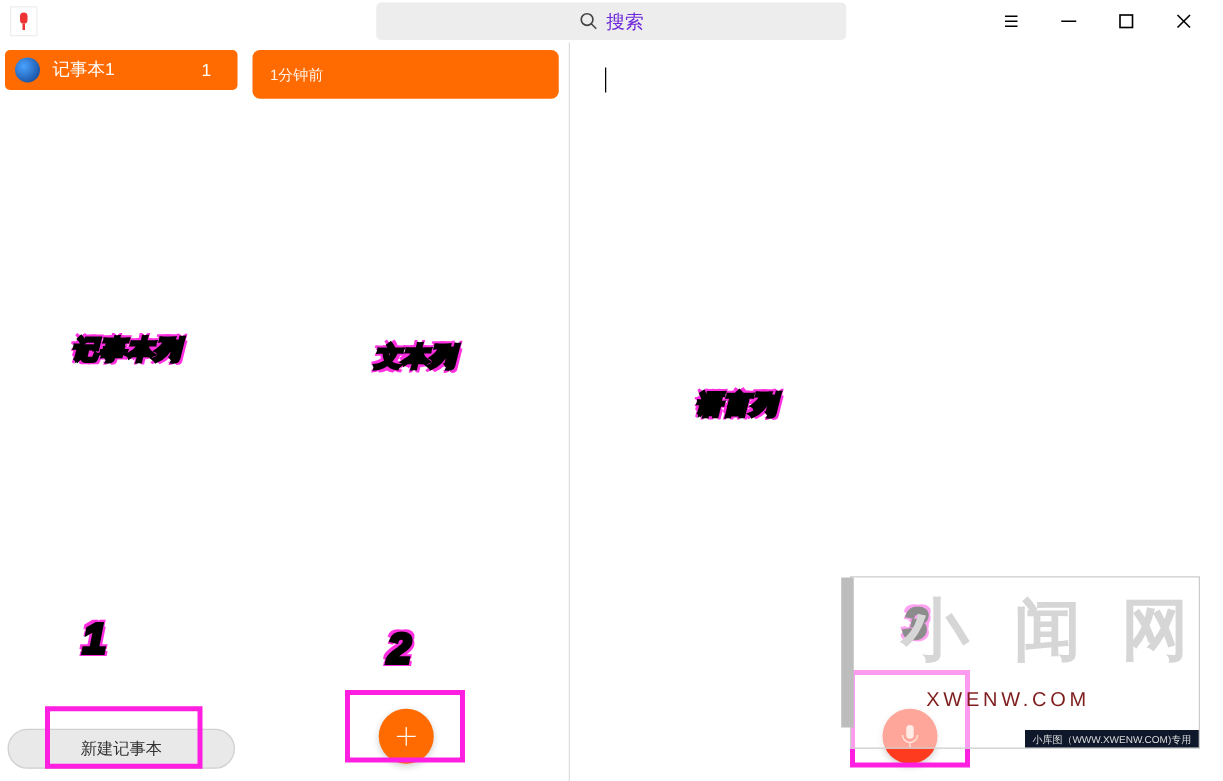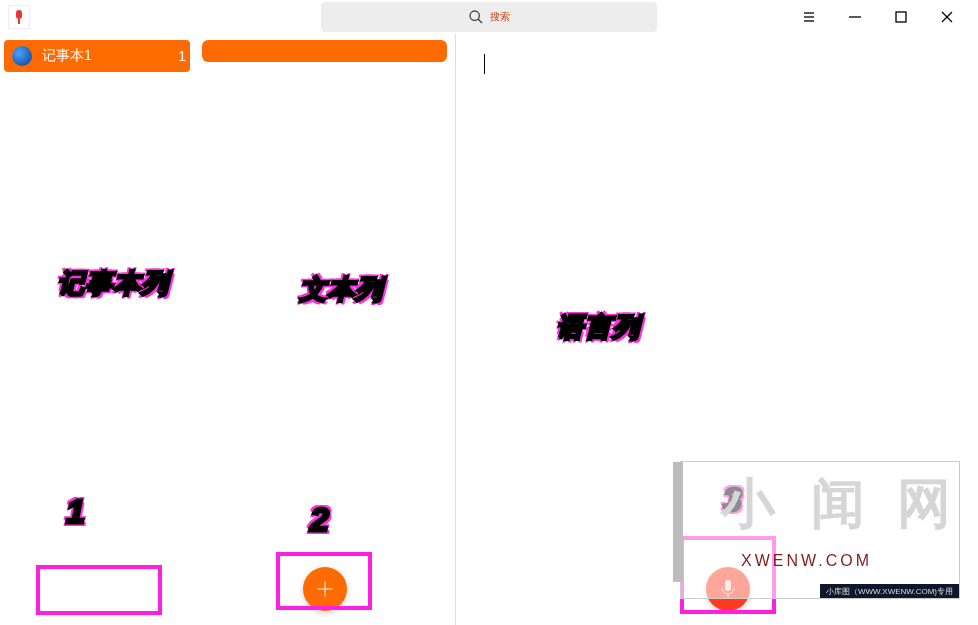--- a/index.html
+++ b/index.html
@@ -17,27 +17,27 @@
   margin-left: 8px;
   background: #fff;
   border: 1px solid #eee;
   display: flex; align-items: center; justify-content: center;
 }
 .app-logo svg { width: 10px; height: 16px; }
 .searchbox {
   position: absolute;
   left: 50%; transform: translateX(-50%);
   top: 2px;
-  width: 336px; height: 30px;
+  width: 376px; height: 30px;
   background: #ededed;
   border-radius: 4px;
   display: flex; align-items: center; justify-content: center;
   gap: 6px;
-  color: #c2410c;
-  font-size: 10px;
+  color: #6d28d9;
+  font-size: 15px;
 }
 .searchbox svg { width: 16px; height: 16px; stroke: #444; fill: none; stroke-width: 2; }
 .win-ctrls {
   position: absolute;
   right: 4px;
   top: 0;
   display: flex;
   gap: 28px;
   align-items: center;
   height: 34px;
@@ -57,21 +57,21 @@
 .col3 { flex: 1; background: #fff; position: relative; }
 
 
 .notebook-item {
   margin: 6px 4px 0 4px;
   height: 32px;
   background: #ff6b00;
   border-radius: 4px;
   display: flex;
   align-items: center;
-  padding: 0 4px 0 8px;
+  padding: 0 21px 0 8px;
   color: #fff;
   font-size: 14px;
   font-weight: 500;
 }
 .globe-ico {
   width: 20px; height: 20px;
   border-radius: 50%;
   background: radial-gradient(circle at 35% 35%, #4aa3ff, #0b3a8a);
   margin-right: 10px;
   flex: none;
@@ -133,21 +133,21 @@
 .caret {
   position: absolute;
   left: 28px; top: 20px;
   width: 1px; height: 20px;
   background: #000;
 }
 
 
 .anno-label {
   position: absolute;
-  font-size: 26px;
+  font-size: 20px;
   font-weight: 900;
   font-style: italic;
   color: #15803d;
   -webkit-text-stroke: 3px #000;
   text-shadow:
     -1px -1px 0 #ff2fe0, 1px -1px 0 #ff2fe0, -1px 1px 0 #ff2fe0, 1px 1px 0 #ff2fe0,
     -2px -2px 0 #ff2fe0, 2px -2px 0 #ff2fe0, -2px 2px 0 #ff2fe0, 2px 2px 0 #ff2fe0,
     -3px -3px 0 #ff2fe0, 3px -3px 0 #ff2fe0, -3px 3px 0 #ff2fe0, 3px 3px 0 #ff2fe0;
   letter-spacing: 2px;
 }
@@ -254,24 +254,28 @@
 
 <div class="columns">
 
   <div class="col1">
     <div class="notebook-item">
       <span class="globe-ico"></span>
       <span>记事本1</span>
       <span class="spacer"></span>
       <span>1</span>
     </div>
+    <div class="new-nb-btn">
+      <span>新建记事本</span>
+    </div>
   </div>
 
   <div class="col2">
     <div class="note-card">
+      <div class="time">1分钟前</div>
     </div>
     <div class="add-btn">
       <svg viewBox="0 0 24 24">
           <line x1="12" y1="3" x2="12" y2="21"></line>
           <line x1="3" y1="12" x2="21" y2="12"></line>
         </svg>
     </div>
   </div>
 
   <div class="col3">

